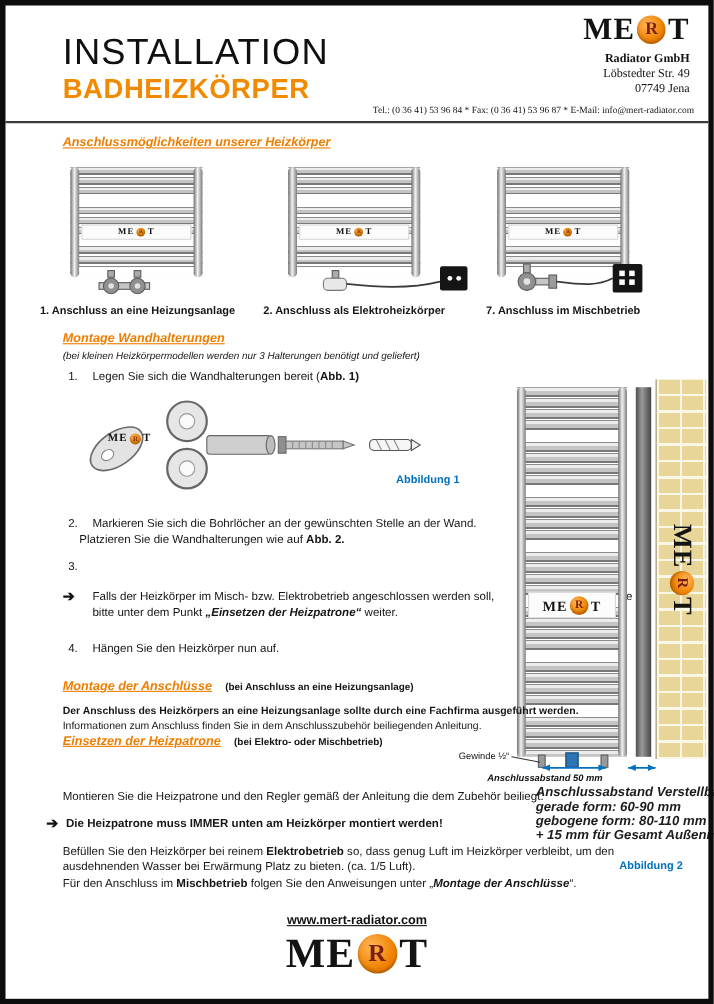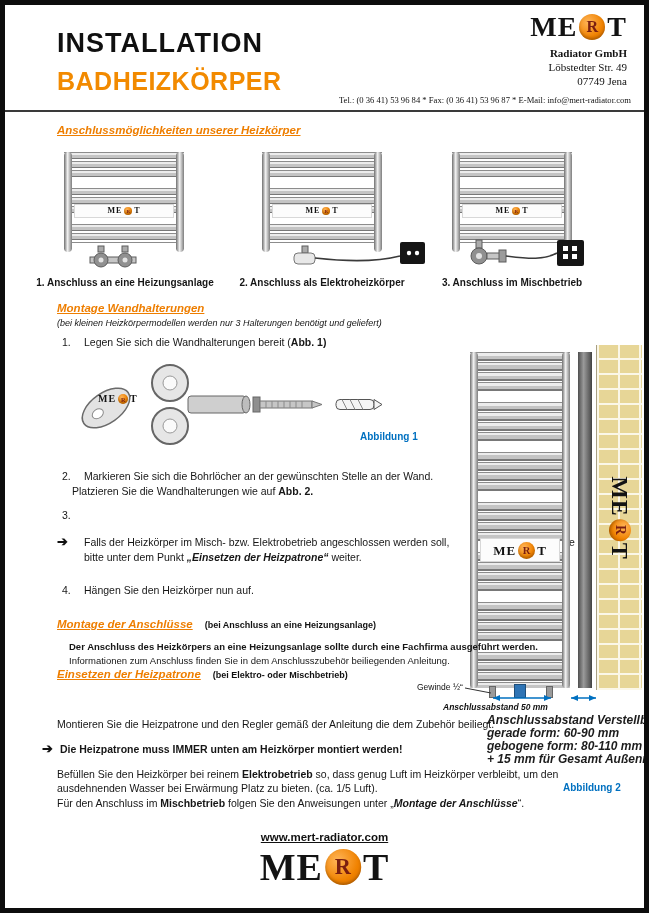--- a/index.html
+++ b/index.html
@@ -2,21 +2,21 @@
 <html><head>
 <meta charset="utf-8">
 <style>
   * { margin:0; padding:0; box-sizing:border-box; }
   html,body { background:#ffffff; }
   .page { position:relative; width:649px; height:913px; background:#fff;
           font-family:"Liberation Sans",sans-serif; color:#161616; overflow:hidden; }
   .frame { position:absolute; inset:0; border:5px solid #0d0d0d; pointer-events:none; z-index:60; }
   .abs { position:absolute; }
 
-  .doc-title { font-size:27px; font-weight:bold; letter-spacing:1px; color:#101010; }
+  .doc-title { font-size:33px; font-weight:normal; letter-spacing:1px; color:#101010; }
   .doc-subtitle { font-size:25px; font-weight:bold; letter-spacing:.5px; color:#F28A00; }
 
   .logo { display:flex; align-items:center; font-family:"Liberation Serif",serif; font-weight:bold; color:#131313; }
   .logo .lt { font-size:var(--ls,28px); line-height:1; letter-spacing:1px; }
   .logo .lc { width:var(--lcs,26px); height:var(--lcs,26px); margin:0 2px; border-radius:50%; flex:0 0 auto;
               background:radial-gradient(circle at 35% 32%, #ffb558 0%, #f08200 60%, #d96d00 100%);
               color:#7a1f10; display:flex; align-items:center; justify-content:center;
               font-size:calc(var(--lcs,26px)*0.62); box-shadow:inset 0 -2px 3px rgba(0,0,0,.25); }
 
   .addr { text-align:right; font-family:"Liberation Serif",serif; font-size:11px; line-height:1.25; color:#111; }
@@ -42,21 +42,21 @@
   .rad-band { position:absolute; left:10px; right:10px; background:#fcfcfc; border:1px solid #d8d8d8;
               display:flex; align-items:center; justify-content:center; }
   .rad-bottom { position:absolute; left:8px; right:8px; bottom:0; height:9px; background:#fff; }
   .fittings { position:absolute; overflow:visible; }
 
   .t { font-size:10.5px; color:#161616; white-space:nowrap; }
   .b { font-weight:bold; } .bi { font-weight:bold; font-style:italic; }
   .note { font-size:9px; font-style:italic; white-space:nowrap; }
   .arrow { font-size:13px; font-weight:bold; color:#111; }
   .fig-label { font-size:10px; font-weight:bold; color:#0070C0; white-space:nowrap; }
-  .p95 { font-size:9.5px; white-space:nowrap;margin-left:12px; }
+  .p95 { font-size:9.5px; white-space:nowrap; }
   .meas { font-size:8.5px; white-space:nowrap; color:#111; }
   .adj { font-size:12px; font-weight:bold; font-style:italic; line-height:13px; white-space:nowrap; color:#1c1c1c; }
 
   .rail-strip { background:linear-gradient(90deg,#4e4e4e,#9a9a9a 40%,#5c5c5c 85%,#3f3f3f); }
   .wall { background-color:#e7d697; border-left:1px solid #a9a083;
     background-image:
       repeating-linear-gradient(0deg, #fbf7e8 0 2px, rgba(0,0,0,0) 2px 15px),
       repeating-linear-gradient(90deg, #fbf7e8 0 2px, rgba(0,0,0,0) 2px 21px); }
   .wall-brand { position:absolute; left:50%; top:50%; transform:translate(-50%,-50%) rotate(90deg); }
   .stub { background:#9a9a9a; border:1px solid #666; }
@@ -173,21 +173,21 @@
         <rect x="101" y="6" width="5" height="5"></rect>
           <rect x="110" y="6" width="5" height="5"></rect>
         <rect x="101" y="14" width="5" height="5"></rect>
           <rect x="110" y="14" width="5" height="5"></rect>
       </g>
     </svg>
   </div>
 
   <div class="abs cap" style="left:25px; top:277px;">1. Anschluss an eine Heizungsanlage</div>
   <div class="abs cap" style="left:222px; top:277px;">2. Anschluss als Elektroheizkörper</div>
-  <div class="abs cap" style="left:412px; top:277px;">3. Anschluss im Mischbetrieb</div>
+  <div class="abs cap" style="left:412px; top:277px;">7. Anschluss im Mischbetrieb</div>
 
   <div class="abs sec-head" style="left:57px; top:302px;">Montage Wandhalterungen</div>
   <div class="abs note" style="left:57px; top:318px;">(bei kleinen Heizkörpermodellen werden nur 3 Halterungen benötigt und geliefert)</div>
 
   <div class="abs t" style="left:62px; top:336px;">1.</div>
   <div class="abs t" style="left:84px; top:336px;">
     <span>Legen Sie sich die Wandhalterungen bereit (</span><span class="b">Abb. 1</span><span class="b">)</span>
   </div>
 
   <div class="abs" style="left:70px; top:356px; width:340px; height:100px;">

